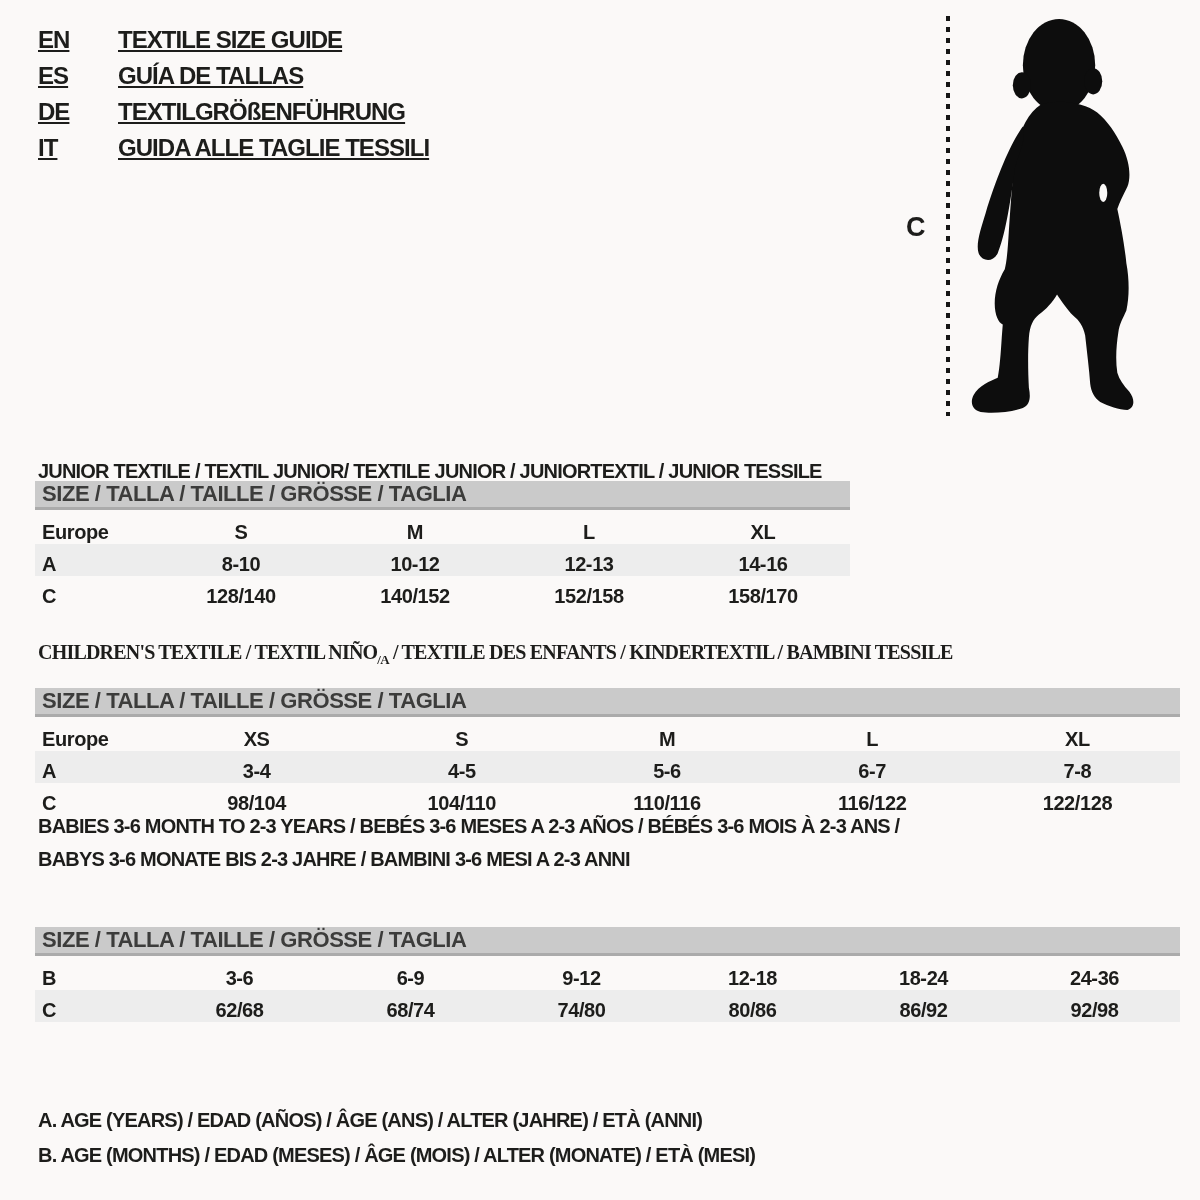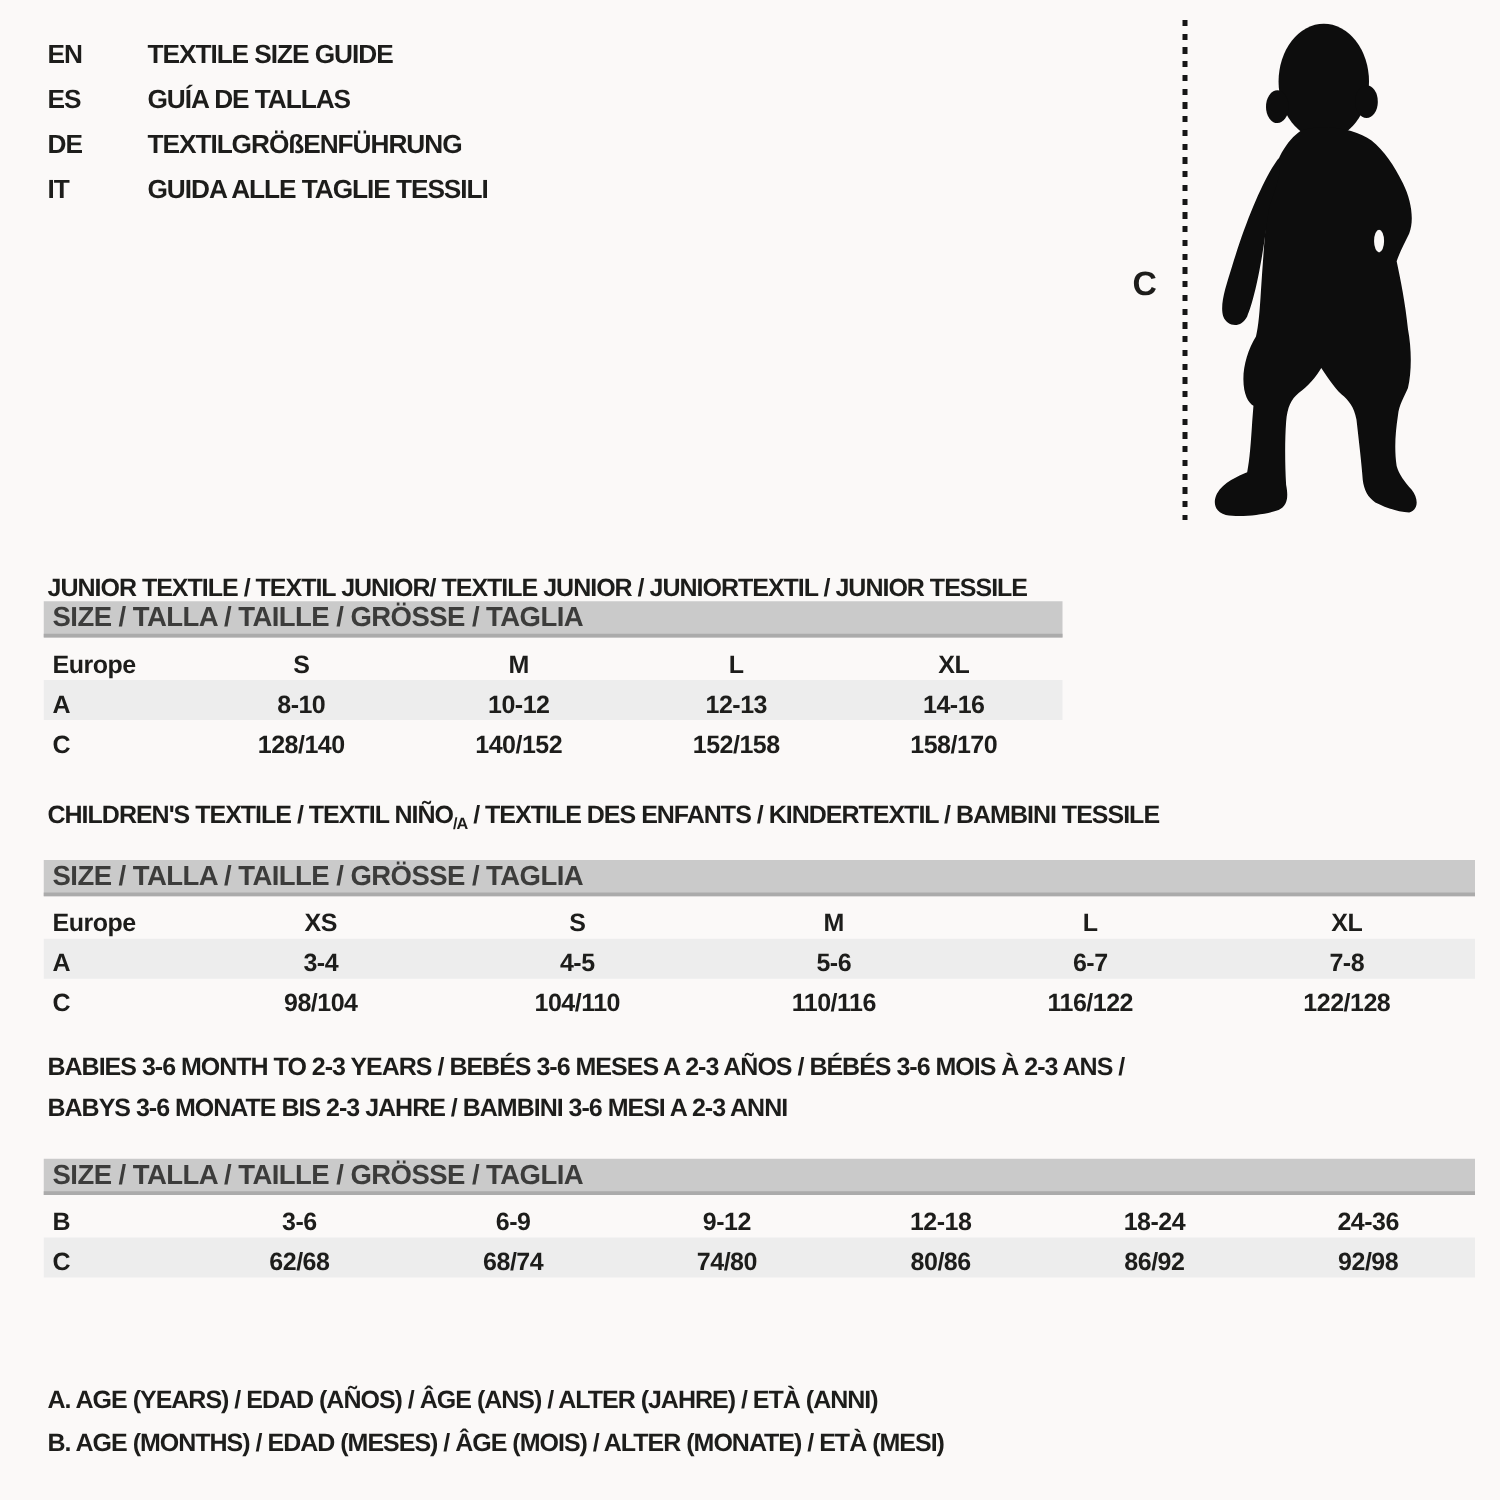--- a/index.html
+++ b/index.html
@@ -7,21 +7,21 @@
     --page-bg:#fbf9f8; --text:#1d1d1b; --table-header-bg:#cacaca;
     --table-header-border:#ababab; --row-stripe:#ededed; --silhouette:#0d0d0d;
     --header-text:#3c3c3b;
   }
   html,body{margin:0;padding:0;background:var(--page-bg);}
   .page{position:relative;width:1200px;height:1200px;background:var(--page-bg);
     font-family:"Liberation Sans",sans-serif;font-weight:bold;color:var(--text);overflow:hidden;}
 
   
   .lang-block{position:absolute;left:38px;top:26px;}
-  .lang-row{display:flex;height:36px;align-items:center;font-size:21px;letter-spacing:-0.04em;}
+  .lang-row{display:flex;height:36px;align-items:flex-start;font-size:24px;letter-spacing:-0.04em;text-decoration:underline;}
   .lang-code{width:80px;flex:0 0 80px;}
   .lang-label{white-space:nowrap;}
 
   
   .dotline{position:absolute;left:946px;top:16px;width:4px;height:400px;
     background:repeating-linear-gradient(to bottom,#161616 0 5px,transparent 5px 11px);}
   .fig-c{position:absolute;left:906px;top:212px;font-size:27px;}
   .fig-svg{position:absolute;left:966px;top:16px;width:172px;height:404px;}
 
   
@@ -109,21 +109,21 @@
         <div class="trow">
           <div class="tcell tlabel">C</div>
           <div class="tcell">128/140</div>
           <div class="tcell">140/152</div>
           <div class="tcell">152/158</div>
           <div class="tcell">158/170</div>
         </div>
       </div>
   </div>
 
-  <div class="section-title" style="top:641px;"><span>CHILDREN'S TEXTILE / TEXTIL NIÑO</span><sub>/A</sub><span> / TEXTILE DES ENFANTS / KINDERTEXTIL / BAMBINI TESSILE</span></div>
+  <div class="section-title" style="top:641px;font-family:Liberation Serif, serif;"><span>CHILDREN'S TEXTILE / TEXTIL NIÑO</span><sub>/A</sub><span> / TEXTILE DES ENFANTS / KINDERTEXTIL / BAMBINI TESSILE</span></div>
   <div class="stable" style="top:688px;width:1145px;">
     <div class="size-bar">SIZE / TALLA / TAILLE / GRÖSSE / TAGLIA</div>
     <div>
         <div class="trow">
           <div class="tcell tlabel">Europe</div>
           <div class="tcell">XS</div>
           <div class="tcell">S</div>
           <div class="tcell">M</div>
           <div class="tcell">L</div>
           <div class="tcell">XL</div>
@@ -140,21 +140,21 @@
           <div class="tcell tlabel">C</div>
           <div class="tcell">98/104</div>
           <div class="tcell">104/110</div>
           <div class="tcell">110/116</div>
           <div class="tcell">116/122</div>
           <div class="tcell">122/128</div>
         </div>
       </div>
   </div>
 
-  <div class="section-title title-2line" style="top:838px;">
+  <div class="section-title title-2line" style="top:810px;">
     <div>BABIES 3-6 MONTH TO 2-3 YEARS / BEBÉS 3-6 MESES A 2-3 AÑOS / BÉBÉS 3-6 MOIS À 2-3 ANS /</div>
     <div>BABYS 3-6 MONATE BIS 2-3 JAHRE / BAMBINI 3-6 MESI A 2-3 ANNI</div>
   </div>
   <div class="stable" style="top:927px;width:1145px;">
     <div class="size-bar">SIZE / TALLA / TAILLE / GRÖSSE / TAGLIA</div>
     <div>
         <div class="trow">
           <div class="tcell tlabel">B</div>
           <div class="tcell">3-6</div>
           <div class="tcell">6-9</div>

